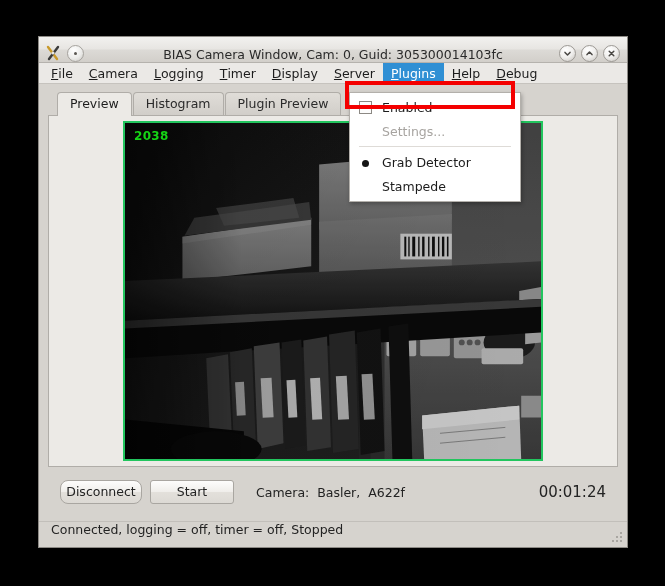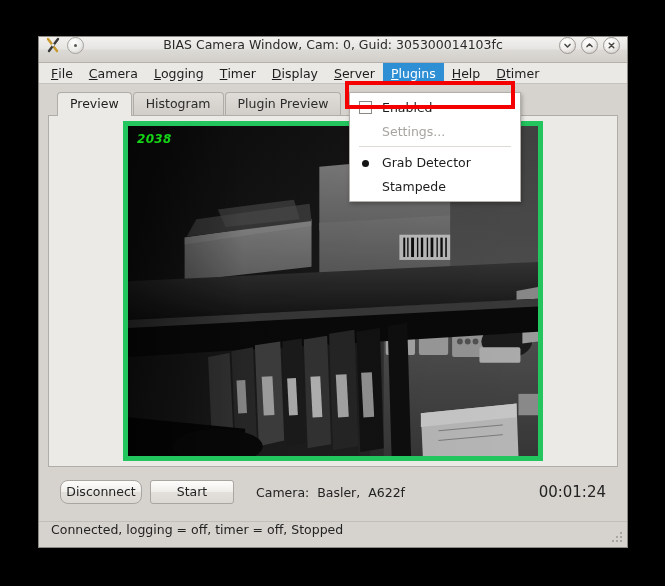--- a/index.html
+++ b/index.html
@@ -19,21 +19,21 @@
     border: 1px solid #8d8a85;
     box-sizing: border-box;
     display: flex; flex-direction: column;
   }
 
   
   .titlebar {
     height: 26px; flex: 0 0 26px;
     background: linear-gradient(to bottom, #f2f1ef 0%, #e7e5e2 48%, #dcdad6 52%, #d2cfca 100%);
     border-bottom: 1px solid #b5b2ad;
-    display: flex; align-items: flex-start;
+    display: flex; align-items: flex-end;
     position: relative;
     box-sizing: border-box;
   }
   .title-left { display: flex; align-items: center; gap: 5px; padding-left: 6px; }
   .app-icon { width: 17px; height: 17px; position: relative; display:block; }
   .tb-round {
     width: 17px; height: 17px; border-radius: 50%;
     background: radial-gradient(circle at 38% 30%, #ffffff 0%, #ececea 55%, #c9c6c1 100%);
     border: 1px solid #a6a39e;
     box-sizing: border-box; position: relative;
@@ -106,23 +106,22 @@
     position: relative;
     display: flex; align-items: center; justify-content: center;
   }
 
   
   .camview {
     width: 420px; height: 340px;
     position: relative;
     overflow: hidden;
     background: #6d28d9;
-    border: 5px solid #22c55e;
-    box-sizing: border-box;
-    font-style: italic;
+    border: 2px solid #22c55e;
+    box-sizing: border-box;
   }
   .frame-counter {
     position: absolute; left: 9px; top: 6px;
     color: #15d415; font-size: 12px; font-weight: bold;
     font-family: "DejaVu Sans", "Liberation Sans", sans-serif;
     letter-spacing: 0.3px;
     z-index: 4;
   }
   .camview svg { display: block; width: 100%; height: 100%; }
 
@@ -276,21 +275,21 @@
       <div class="menu-item active">
           <u>P</u>
           <span>lugins</span>
         </div>
       <div class="menu-item">
           <u>H</u>
           <span>elp</span>
         </div>
       <div class="menu-item">
           <u>D</u>
-          <span>timer</span>
+          <span>ebug</span>
         </div>
 
       <div class="popup">
         <div class="pop-item">
           <span class="pop-check"></span>
           <span>Enabled</span>
         </div>
         <div class="pop-item disabled pop-indent">
           <span>Settings...</span>
         </div>

